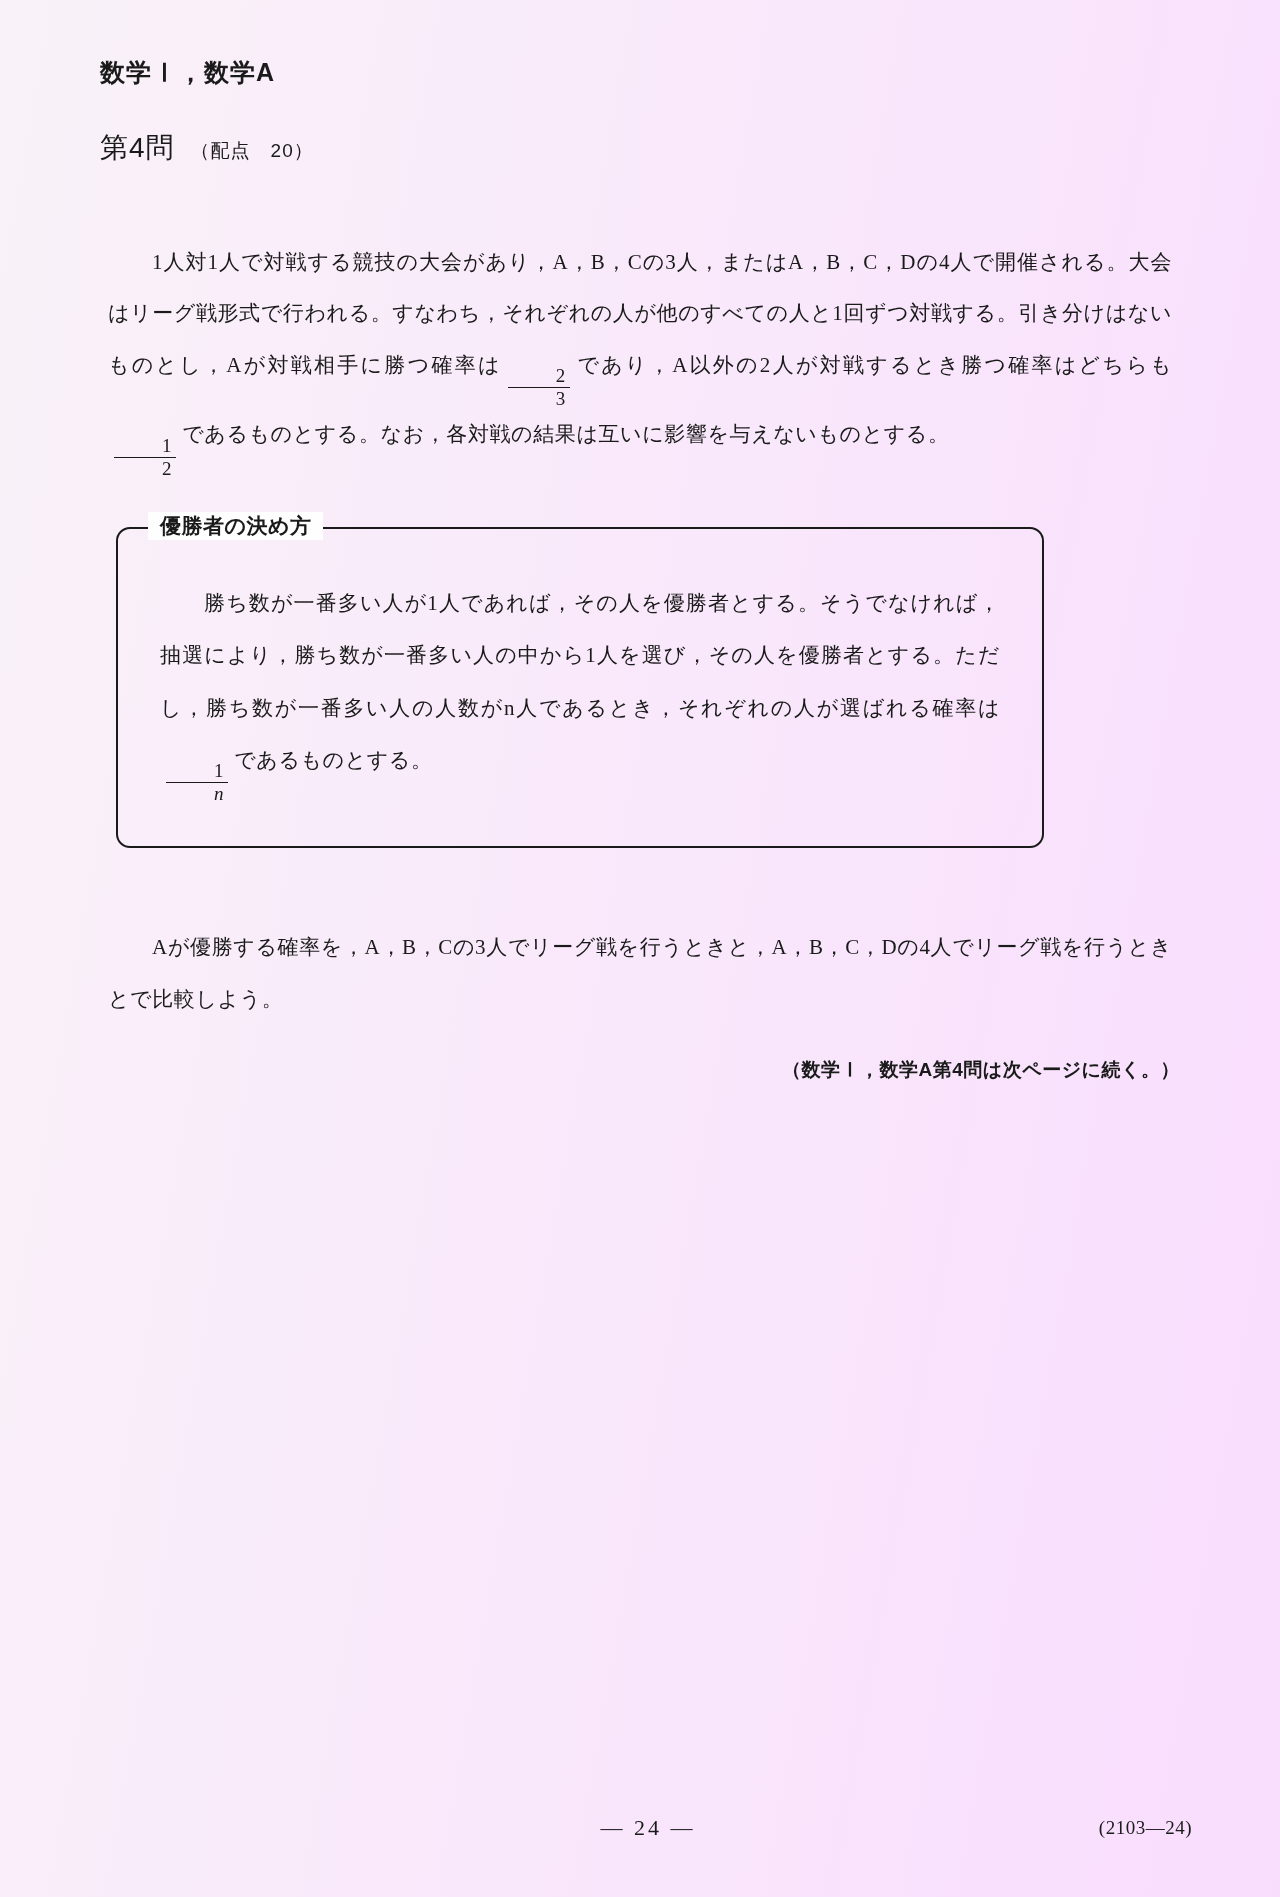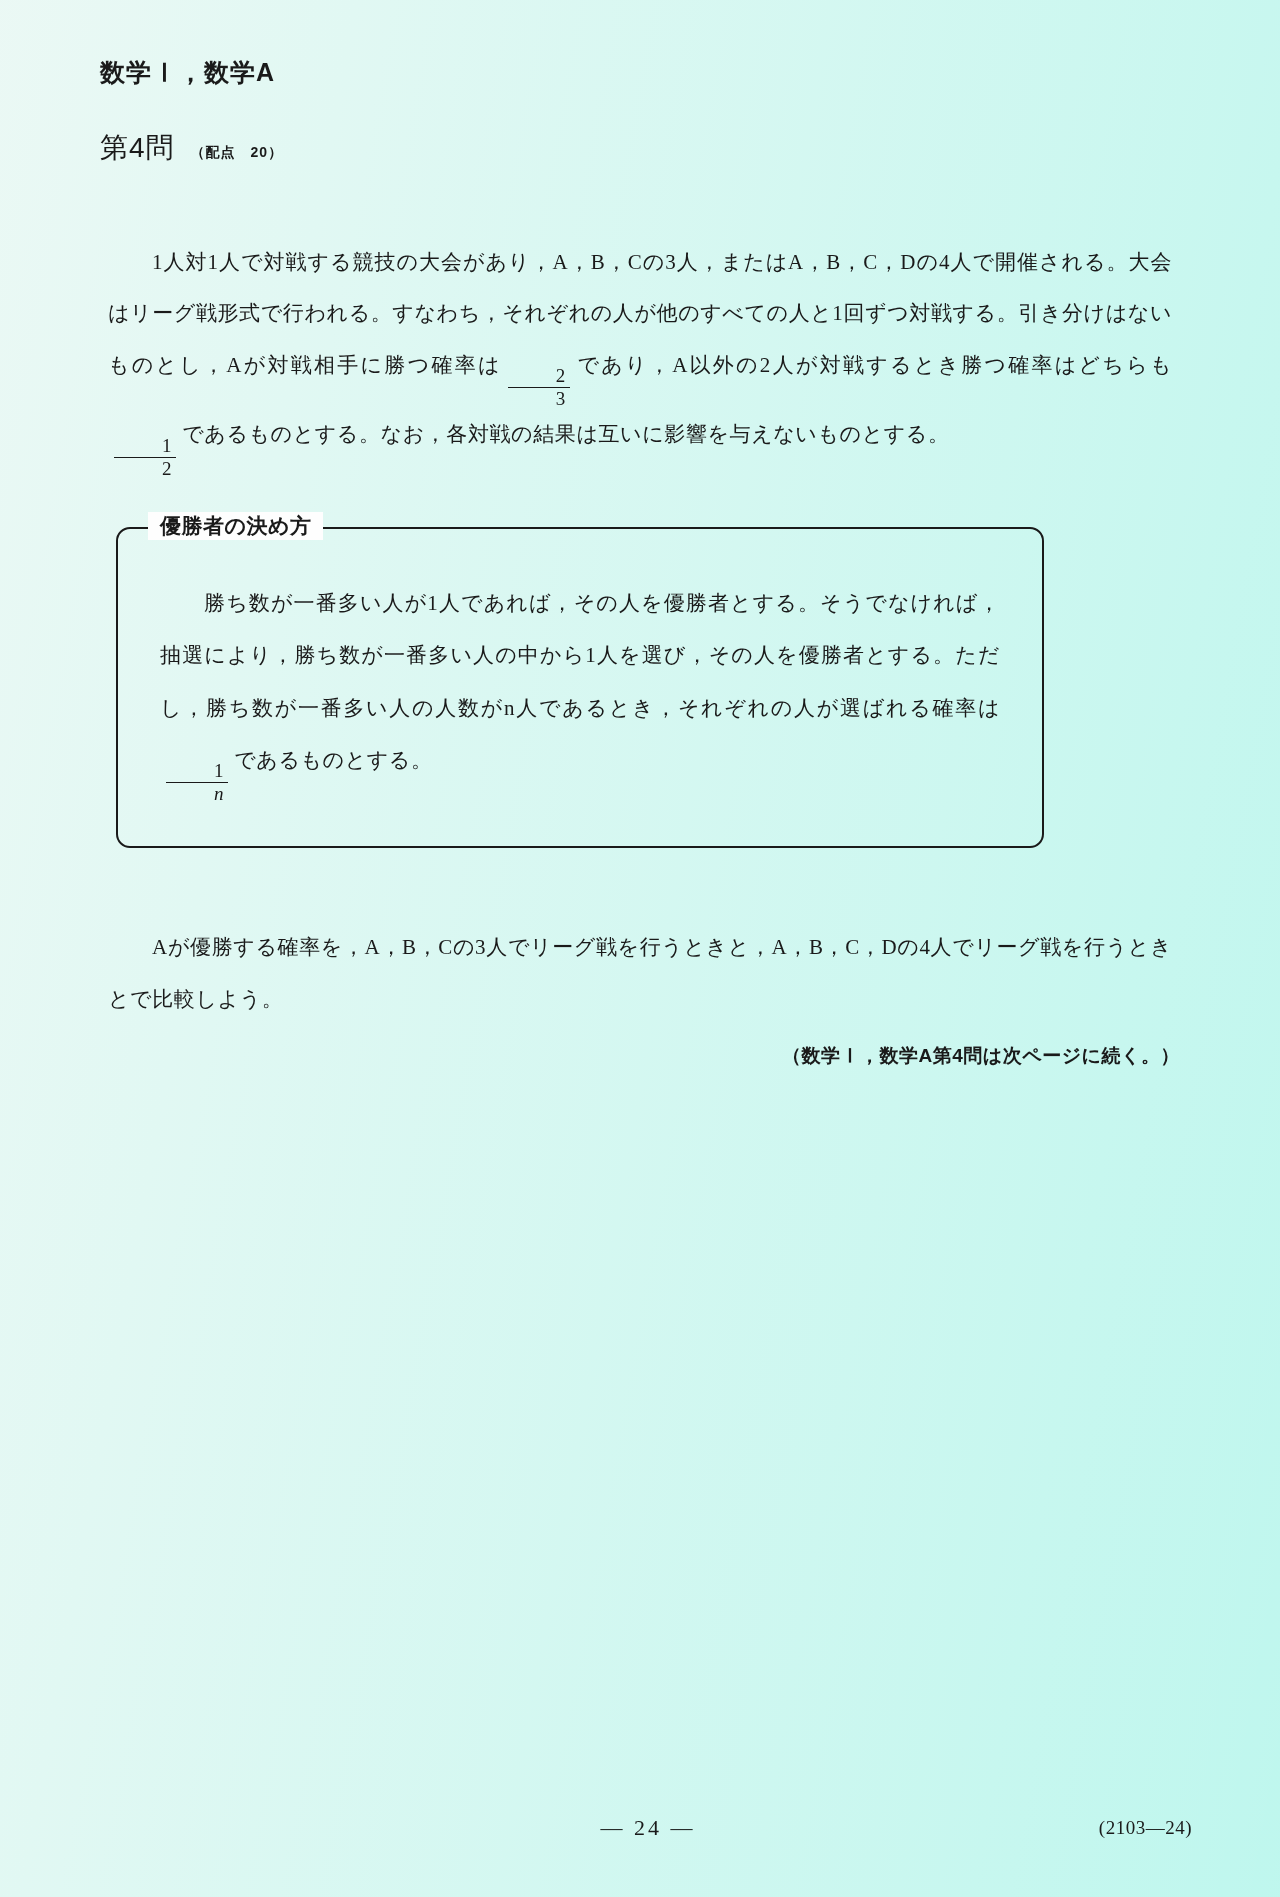--- a/index.html
+++ b/index.html
@@ -13,21 +13,21 @@
     position: relative;
     font-family: "Liberation Serif", "DejaVu Serif", serif;
     color: #1a1a1a;
     overflow: hidden;
   }
   .page {
     position: absolute;
     left: 0; top: 0;
     width: 1280px;
     height: 1897px;
-    background: #5eead4;
+    background: #f0abfc;
   }
   
   .page::before {
     content: "";
     position: absolute;
     inset: 0;
     background: linear-gradient(100deg, rgba(250,250,248,0.9), rgba(255,255,255,0.6));
     pointer-events: none;
   }
 
@@ -52,24 +52,23 @@
     gap: 16px;
     margin: 0 0 70px 0;
   }
   .question-label {
     font-size: 28px;
     font-weight: normal;
     letter-spacing: 1px;
     font-family: "Liberation Sans", sans-serif;
   }
   .question-points {
-    font-size: 14px;
+    font-size: 19px;
     letter-spacing: 1px;
     font-family: "Liberation Sans", sans-serif;
-    font-weight: bold;
   }
 
   .para {
     font-size: 21px;
     line-height: 2.45;
     letter-spacing: 0.6px;
     margin: 8px;
     text-align: justify;
   }
   .indent { text-indent: 2.1em; }
@@ -114,21 +113,21 @@
     font-size: 21px;
     font-weight: bold;
     letter-spacing: 0.5px;
     font-family: "Liberation Sans", sans-serif;
   }
   .rule-box .para { font-size: 21px; line-height: 2.5; }
 
   .after-box { margin-top: 74px; }
 
   .continue-note {
-    margin-top: 18px;
+    margin-top: 32px;
     text-align: right;
     font-size: 19px;
     font-weight: bold;
     letter-spacing: 0.5px;
     font-family: "Liberation Sans", sans-serif;
   }
 
   .footer {
     position: absolute;
     left: 8px;

